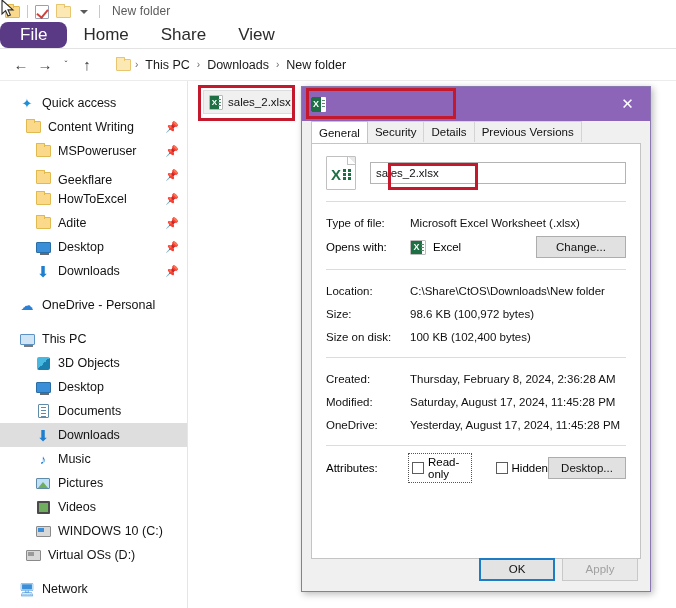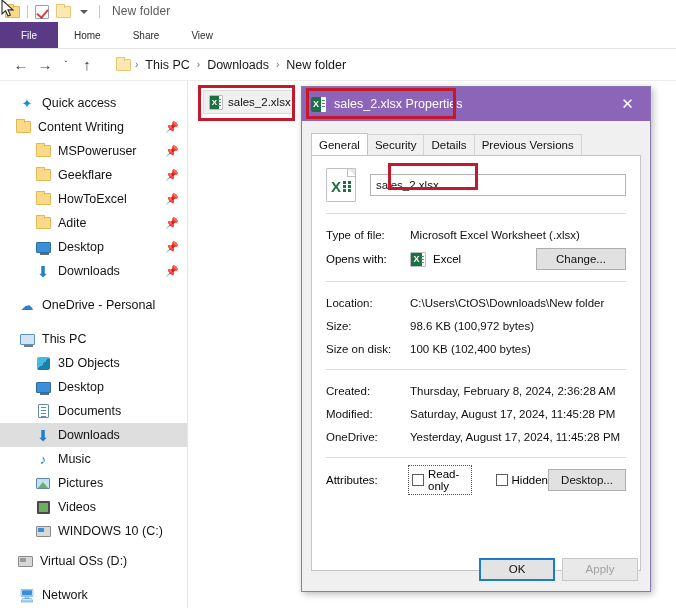--- a/index.html
+++ b/index.html
@@ -52,21 +52,21 @@
   }
 
   
   .ribbon {
     position: absolute; left: 0; top: 22px; width: 676px; height: 27px;
     background: #ffffff; display: flex; align-items: stretch;
     border-bottom: 1px solid #e3e3e3;
   }
   .ribbon-tab {
     display: flex; align-items: center; justify-content: center;
-    font-size: 10px; color: #2b2b2b; padding: 0 16px; cursor: default;
+    font-size: 17px; color: #2b2b2b; padding: 0 16px; cursor: default; border-radius: 8px;
   }
   .ribbon-tab.file {
     background: #5b3a85; color: #ffffff; font-weight: 400;
     padding: 0 20px; min-width: 58px;
   }
 
   
   .addr-bar {
     position: absolute; left: 0; top: 49px; width: 676px; height: 32px;
     background: #ffffff; display: flex; align-items: center; gap: 2px;
@@ -224,21 +224,21 @@
     background: #5a8a6f; box-shadow: 0 3px 0 #5a8a6f, 0 6px 0 #5a8a6f;
   }
   .dlg-title .ttxt { font-size: 12.5px; color: #ffffff; }
   .dlg-close {
     position: absolute; right: 0; top: 0; width: 45px; height: 34px;
     display: flex; align-items: center; justify-content: center;
     color: #ffffff; font-size: 15px; font-weight: 300;
   }
 
   .tabstrip {
-    height: 34px; display: flex; align-items: flex-end;
+    height: 22px; display: flex; 
     padding-left: 9px; background: #f0f0f0;
   }
   .tab {
     height: 21px; padding: 0 7px; font-size: 11.5px; color: #111;
     display: flex; align-items: center; background: #f0f0f0;
     border: 1px solid #d4d4d4; border-bottom: none; margin-right: -1px;
   }
   .tab.active {
     background: #ffffff; height: 22px; border-color: #c4c4c4;
     position: relative; z-index: 2;
@@ -380,35 +380,35 @@
 
   <div class="sidebar">
 
     <div class="nav-item" style="padding-left:18px;">
       <span class="nav-ico">
           <span class="ico-star">✦</span>
         </span>
       <span>Quick access</span>
     </div>
 
-    <div class="nav-item" style="padding-left:14px;">
+    <div class="nav-item" style="padding-left:24px;">
       <span class="nav-ico">
           <span class="folder"></span>
         </span>
       <span>Content Writing</span>
       <span class="pin">📌</span>
     </div>
     <div class="nav-item" style="padding-left:34px;">
       <span class="nav-ico">
           <span class="folder"></span>
         </span>
       <span>MSPoweruser</span>
       <span class="pin">📌</span>
     </div>
-    <div class="nav-item" style="padding-left:34px;">
+    <div class="nav-item" style="padding-left:34px;align-items:flex-end;">
       <span class="nav-ico">
           <span class="folder"></span>
         </span>
       <span>Geekflare</span>
       <span class="pin">📌</span>
     </div>
     <div class="nav-item" style="padding-left:34px;">
       <span class="nav-ico">
           <span class="folder"></span>
         </span>
@@ -495,21 +495,21 @@
           <span class="ico-vid"></span>
         </span>
       <span>Videos</span>
     </div>
     <div class="nav-item" style="padding-left:34px;">
       <span class="nav-ico">
           <span class="ico-drive"></span>
         </span>
       <span>WINDOWS 10 (C:)</span>
     </div>
-    <div class="nav-item" style="padding-left:16px;margin-top:6px;">
+    <div class="nav-item" style="padding-left:24px;">
       <span class="nav-ico">
           <span class="ico-drive grey"></span>
         </span>
       <span>Virtual OSs (D:)</span>
     </div>
 
     <div class="grp-gap"></div>
 
     <div class="nav-item" style="padding-left:18px;">
       <span class="nav-ico">
@@ -525,21 +525,20 @@
       <span class="lbl">sales_2.xlsx</span>
     </div>
   </div>
 
   <div class="hl-red" style="left:198px; top:85px; width:97px; height:36px;"></div>
 
   <div class="dlg">
 
     <div class="dlg-title">
       <span class="tico"></span>
-      <span class="ttxt">sales_2.xlsx Properties</span>
       <span class="dlg-close">✕</span>
     </div>
 
     <div class="tabstrip">
       <div class="tab active">General</div>
       <div class="tab">Security</div>
       <div class="tab">Details</div>
       <div class="tab">Previous Versions</div>
     </div>
 
@@ -568,21 +567,21 @@
         <span>Excel</span>
         <span class="btn btn-right">
             <span class="u">Change...</span>
           </span>
       </div>
 
       <div class="sep"></div>
 
       <div class="row">
         <span class="k">Location:</span>
-        <span class="v">C:\Users\CtOS\Downloads\New folder</span>
+        <span class="v">C:\Share\CtOS\Downloads\New folder</span>
       </div>
       <div class="row">
         <span class="k">Size:</span>
         <span class="v">98.6 KB (100,972 bytes)</span>
       </div>
       <div class="row">
         <span class="k">Size on disk:</span>
         <span class="v">100 KB (102,400 bytes)</span>
       </div>
 

